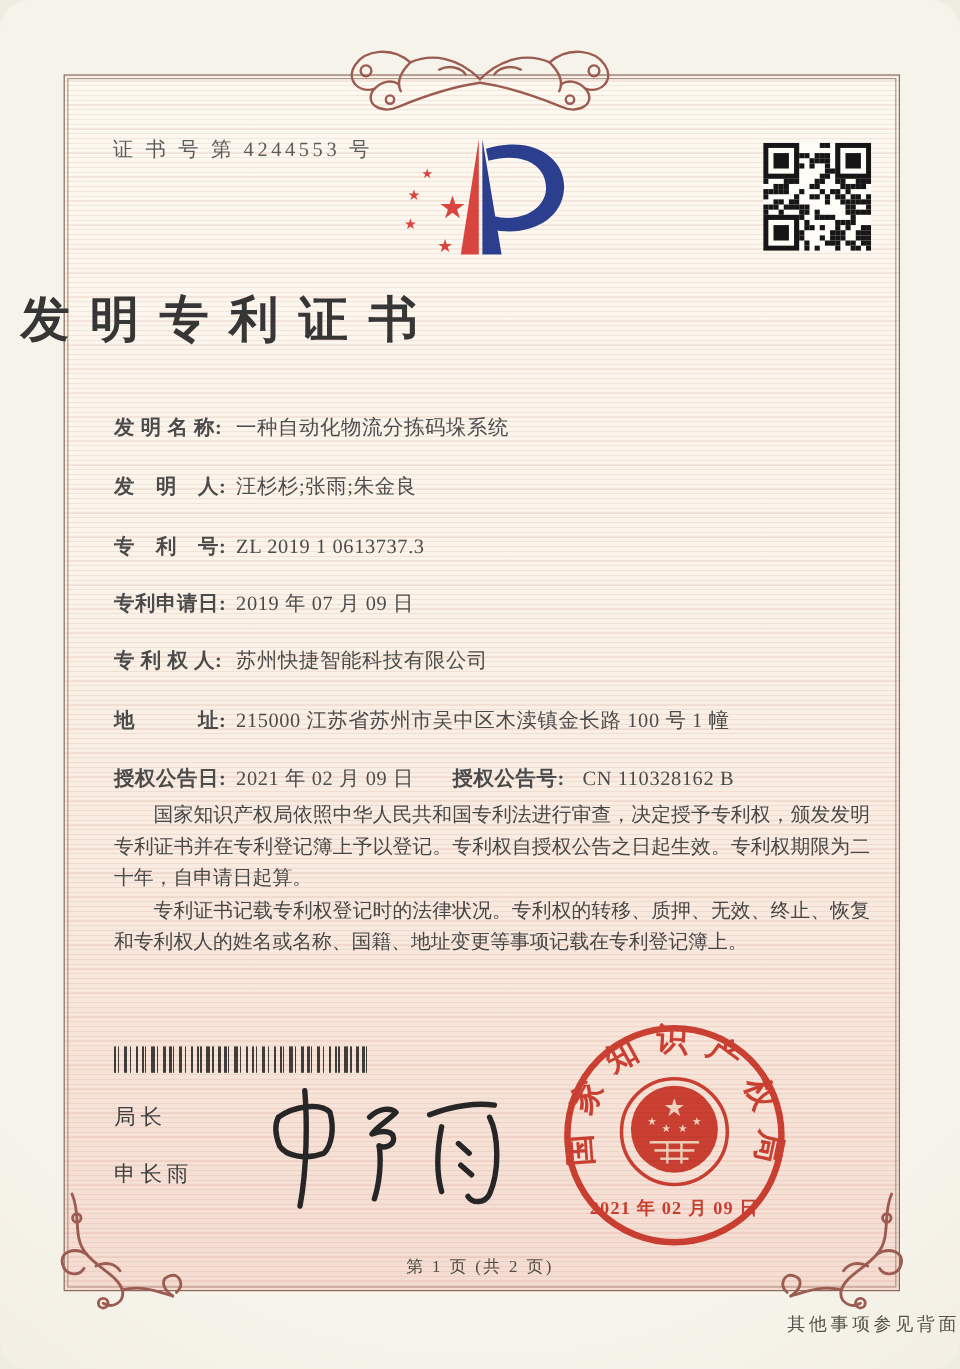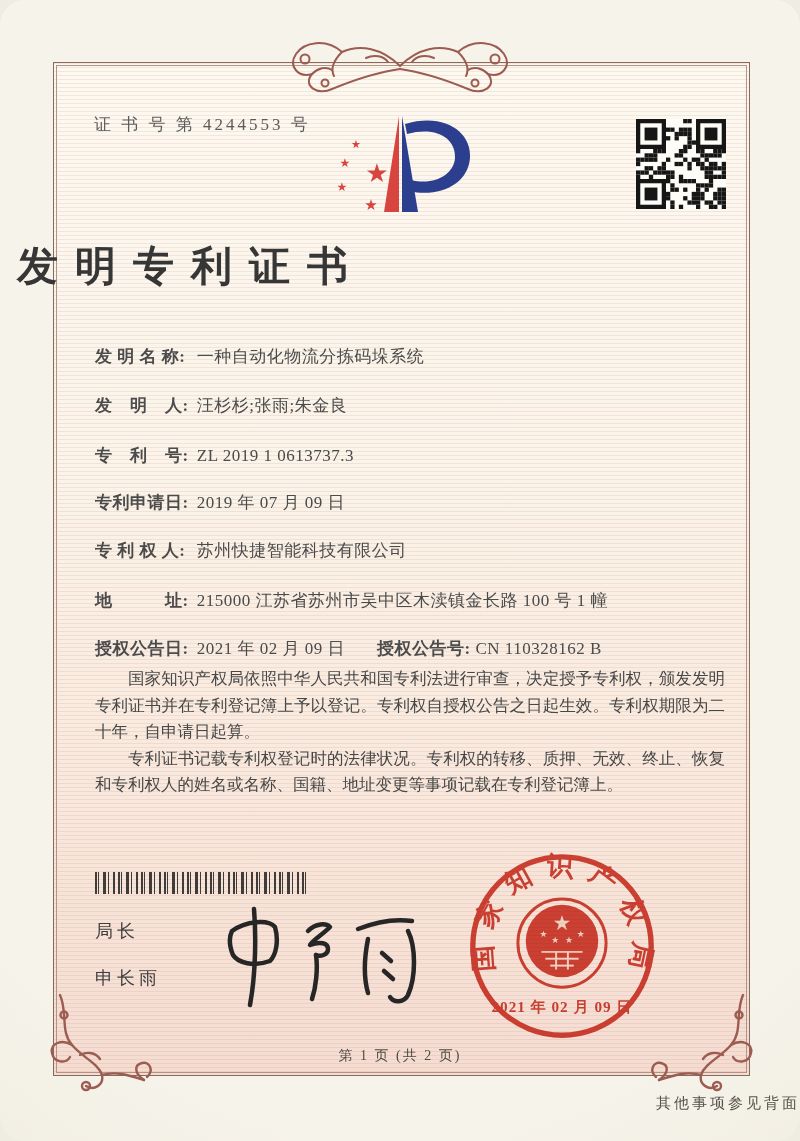--- a/index.html
+++ b/index.html
@@ -38,21 +38,21 @@
     font-size:41px; font-weight:600; color:#363636;
     letter-spacing:17px; padding-left:17px;
   }
   
   .field-row {
     position:absolute; left:95px; white-space:nowrap;
     font-size:17px; color:#4b4b4b; letter-spacing:0.5px;
   }
   .field-label { display:inline-block; width:97px;font-weight:bold; }
   .grant2 { position:absolute; left:282px; top:0; white-space:nowrap; }
-  .grant2 .field-label { width:auto; }
+  .grant2 .field-label { width:auto; margin-right:10px; }
   
   .paras {
     position:absolute; left:95px; top:666px; width:630px;
     font-size:16.5px; line-height:26.5px; text-align:justify; color:#474747;
   }
   .paras p { margin:0; text-indent:2em; }
   
   .barcode {
     position:absolute; left:95px; top:872px; width:212px; height:22px;
     background:repeating-linear-gradient(90deg,

